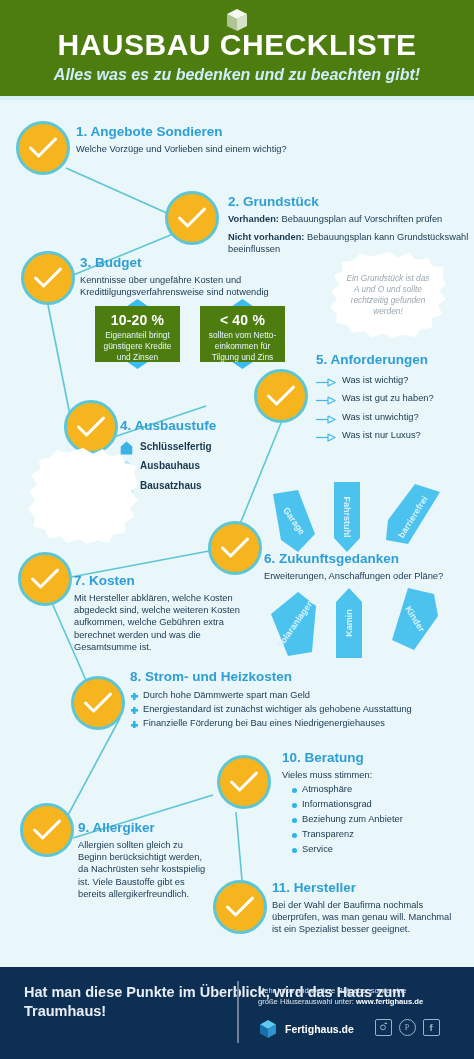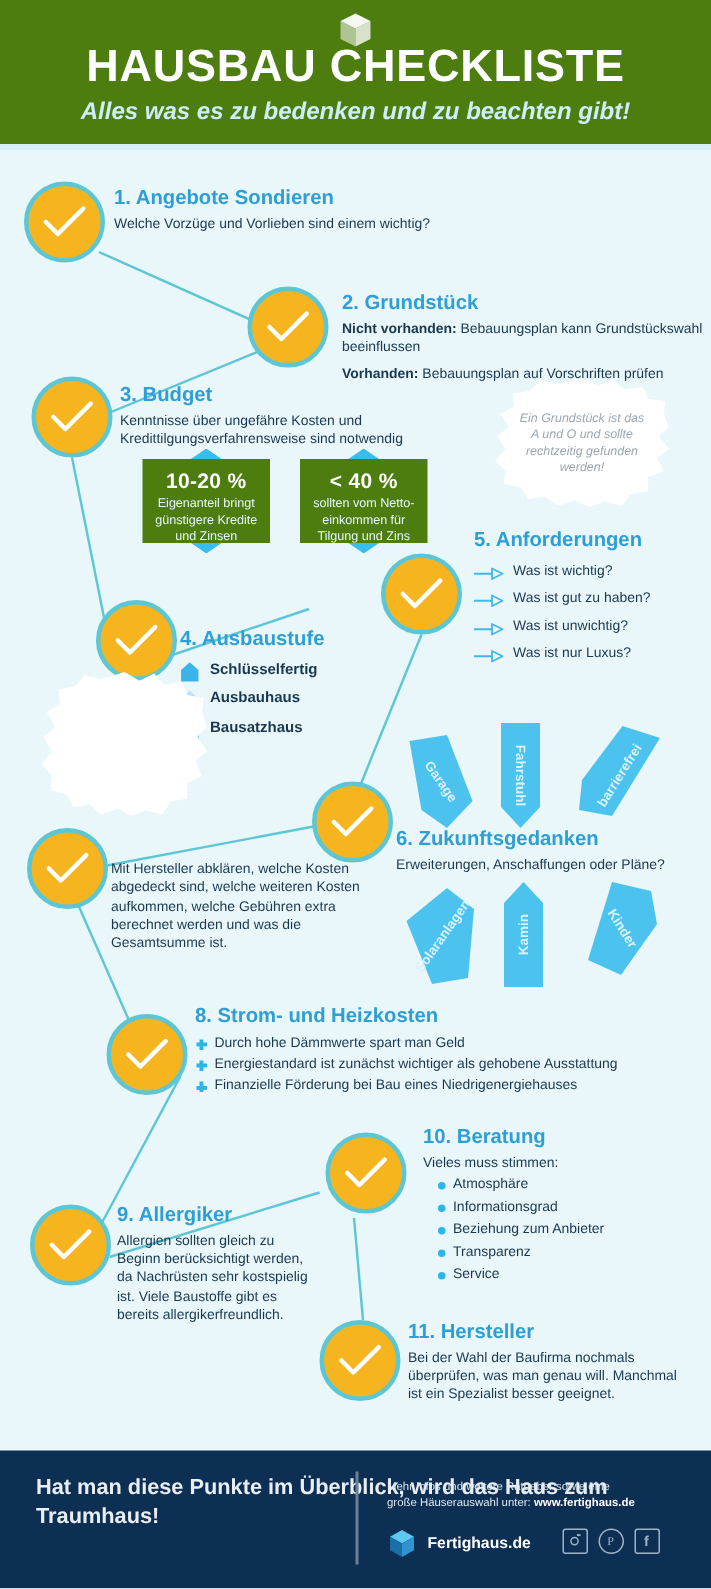--- a/index.html
+++ b/index.html
@@ -192,22 +192,22 @@
   </div>
 
   <div class="step" style="left:76px;top:124px;width:330px;">
     <div class="step-title">1. Angebote Sondieren</div>
     <div class="step-body">Welche Vorzüge und Vorlieben sind einem wichtig?</div>
   </div>
 
   <div class="step" style="left:228px;top:194px;width:244px;">
     <div class="step-title">2. Grundstück</div>
     <div class="step-body">
+      <p><b>Vorhanden:</b><span> Bebauungsplan auf Vorschriften prüfen</span></p>
       <p><b>Nicht vorhanden:</b><span> Bebauungsplan kann Grundstückswahl beeinflussen</span></p>
-      <p><b>Vorhanden:</b><span> Bebauungsplan auf Vorschriften prüfen</span></p>
     </div>
   </div>
 
   <div class="step" style="left:80px;top:255px;width:230px;">
     <div class="step-title">3. Budget</div>
     <div class="step-body">Kenntnisse über ungefähre Kosten und Kredittilgungsverfahrensweise sind notwendig</div>
   </div>
 
   <div class="ribbon" style="left:95px;top:306px;width:85px;height:56px;">
     <div class="rb-num">10-20 %</div>
@@ -326,33 +326,34 @@
     <div class="cl" style="transform:rotate(-90deg);">Kamin</div>
   </div>
   <div class="chip" style="left:386px;top:586px;width:58px;height:66px;">
     <svg width="58" height="66" viewBox="0 0 58 66">
       <polygon points="22,2 48,8 52,30 28,64 6,54" fill="#4cc3ef"></polygon>
     </svg>
     <div class="cl" style="transform:rotate(58deg);">Kinder</div>
   </div>
 
   <div class="step" style="left:74px;top:573px;width:180px;">
+    <div class="step-title">7. Kosten</div>
     <div class="step-body">Mit Hersteller abklären, welche Kosten abgedeckt sind, welche weiteren Kosten aufkommen, welche Gebühren extra berechnet werden und was die Gesamtsumme ist.</div>
   </div>
 
   <div class="step" style="left:130px;top:669px;width:336px;">
     <div class="step-title">8. Strom- und Heizkosten</div>
     <ul class="lst plus">
       <li>Durch hohe Dämmwerte spart man Geld</li>
       <li>Energiestandard ist zunächst wichtiger als gehobene Ausstattung</li>
       <li>Finanzielle Förderung bei Bau eines Niedrigenergiehauses</li>
     </ul>
   </div>
 
-  <div class="step" style="left:78px;top:802px;width:135px;">
+  <div class="step" style="left:78px;top:820px;width:135px;">
     <div class="step-title">9. Allergiker</div>
     <div class="step-body">Allergien sollten gleich zu Beginn berücksichtigt werden, da Nachrüsten sehr kostspielig ist. Viele Baustoffe gibt es bereits allergikerfreundlich.</div>
   </div>
 
   <div class="step" style="left:282px;top:750px;width:190px;">
     <div class="step-title">10. Beratung</div>
     <div class="step-body" style="margin-bottom:1px;">Vieles muss stimmen:</div>
     <ul class="lst dot" style="padding-left:8px;">
       <li>Atmosphäre</li>
       <li>Informationsgrad</li>

